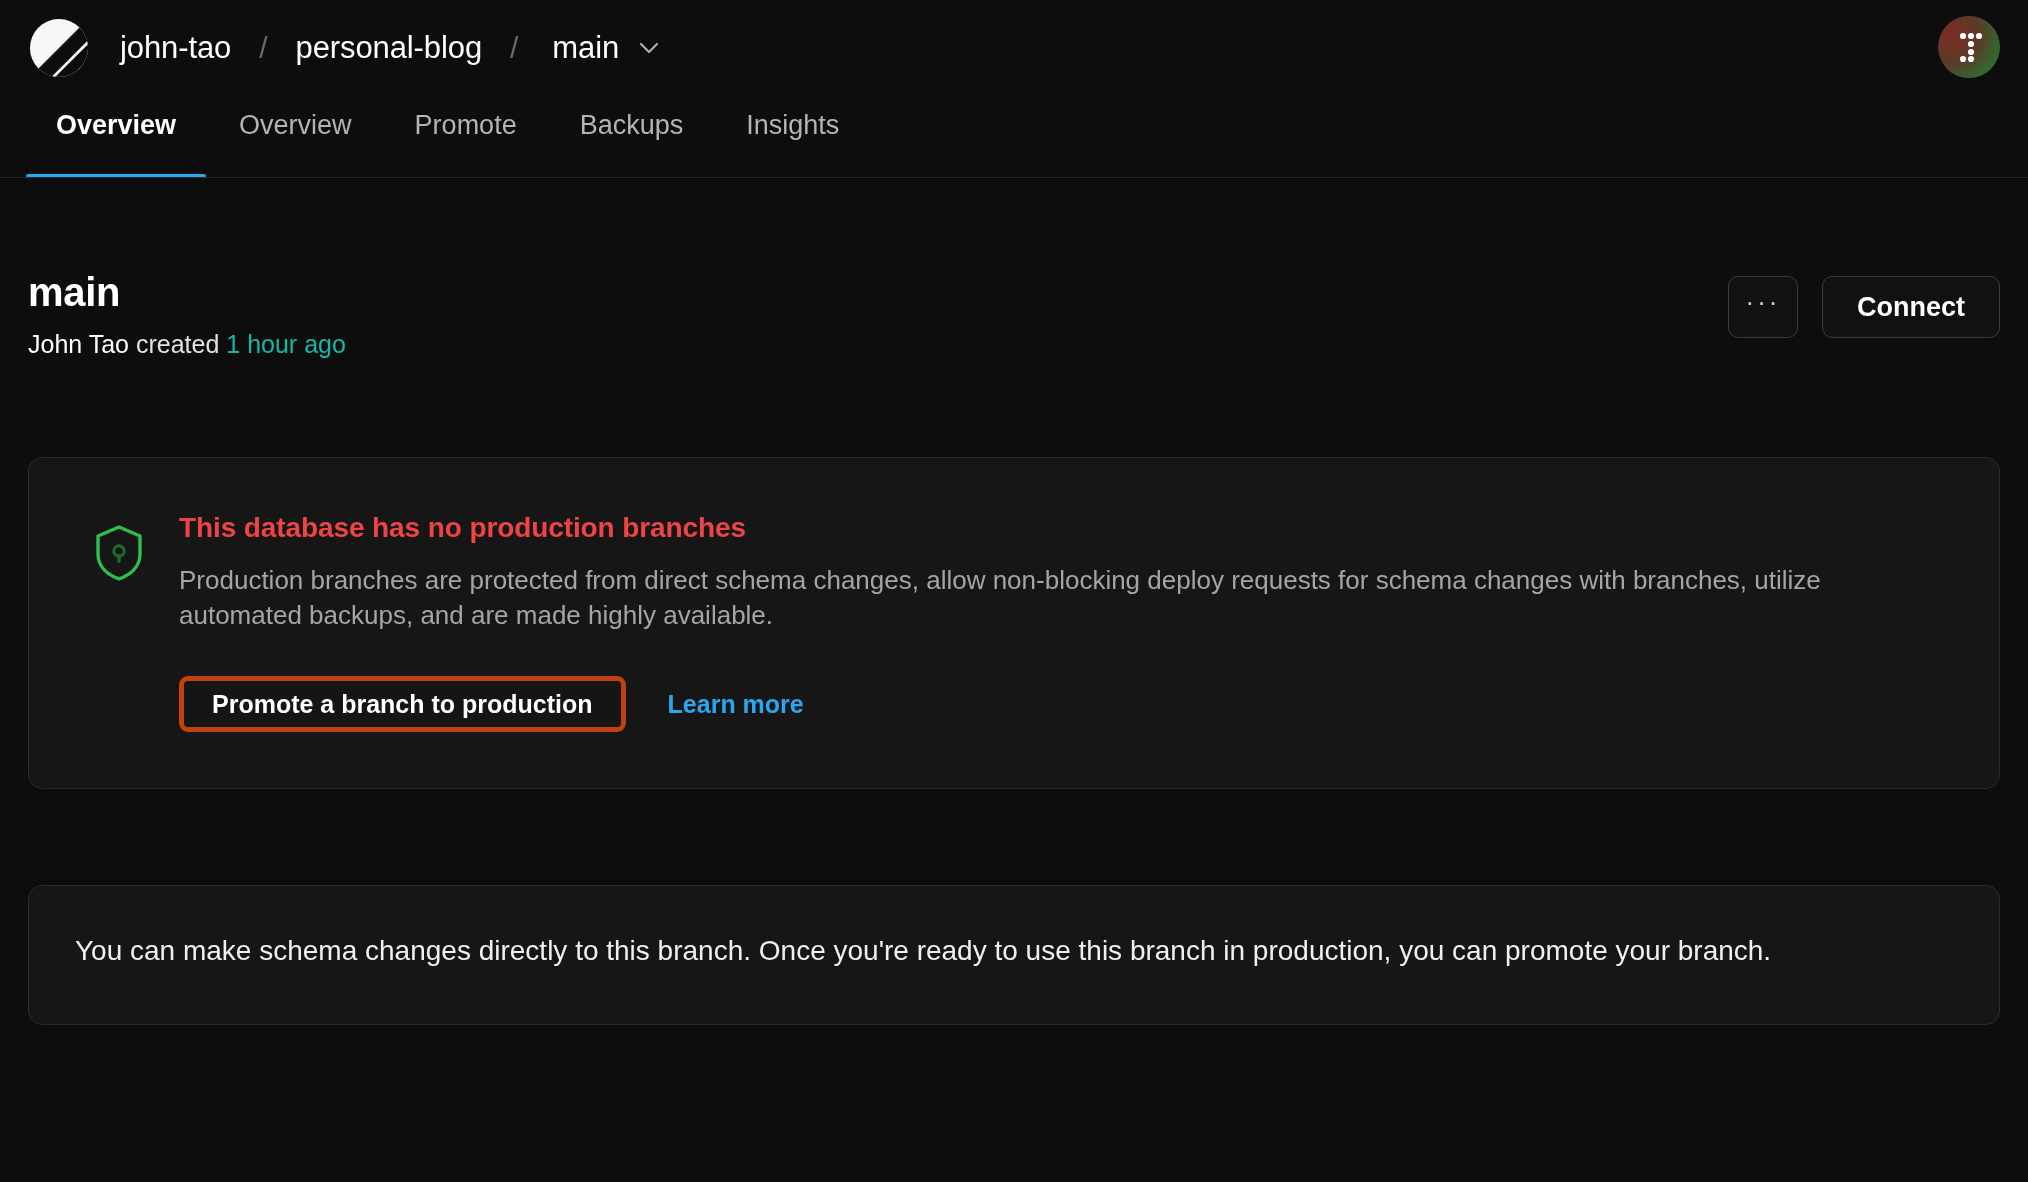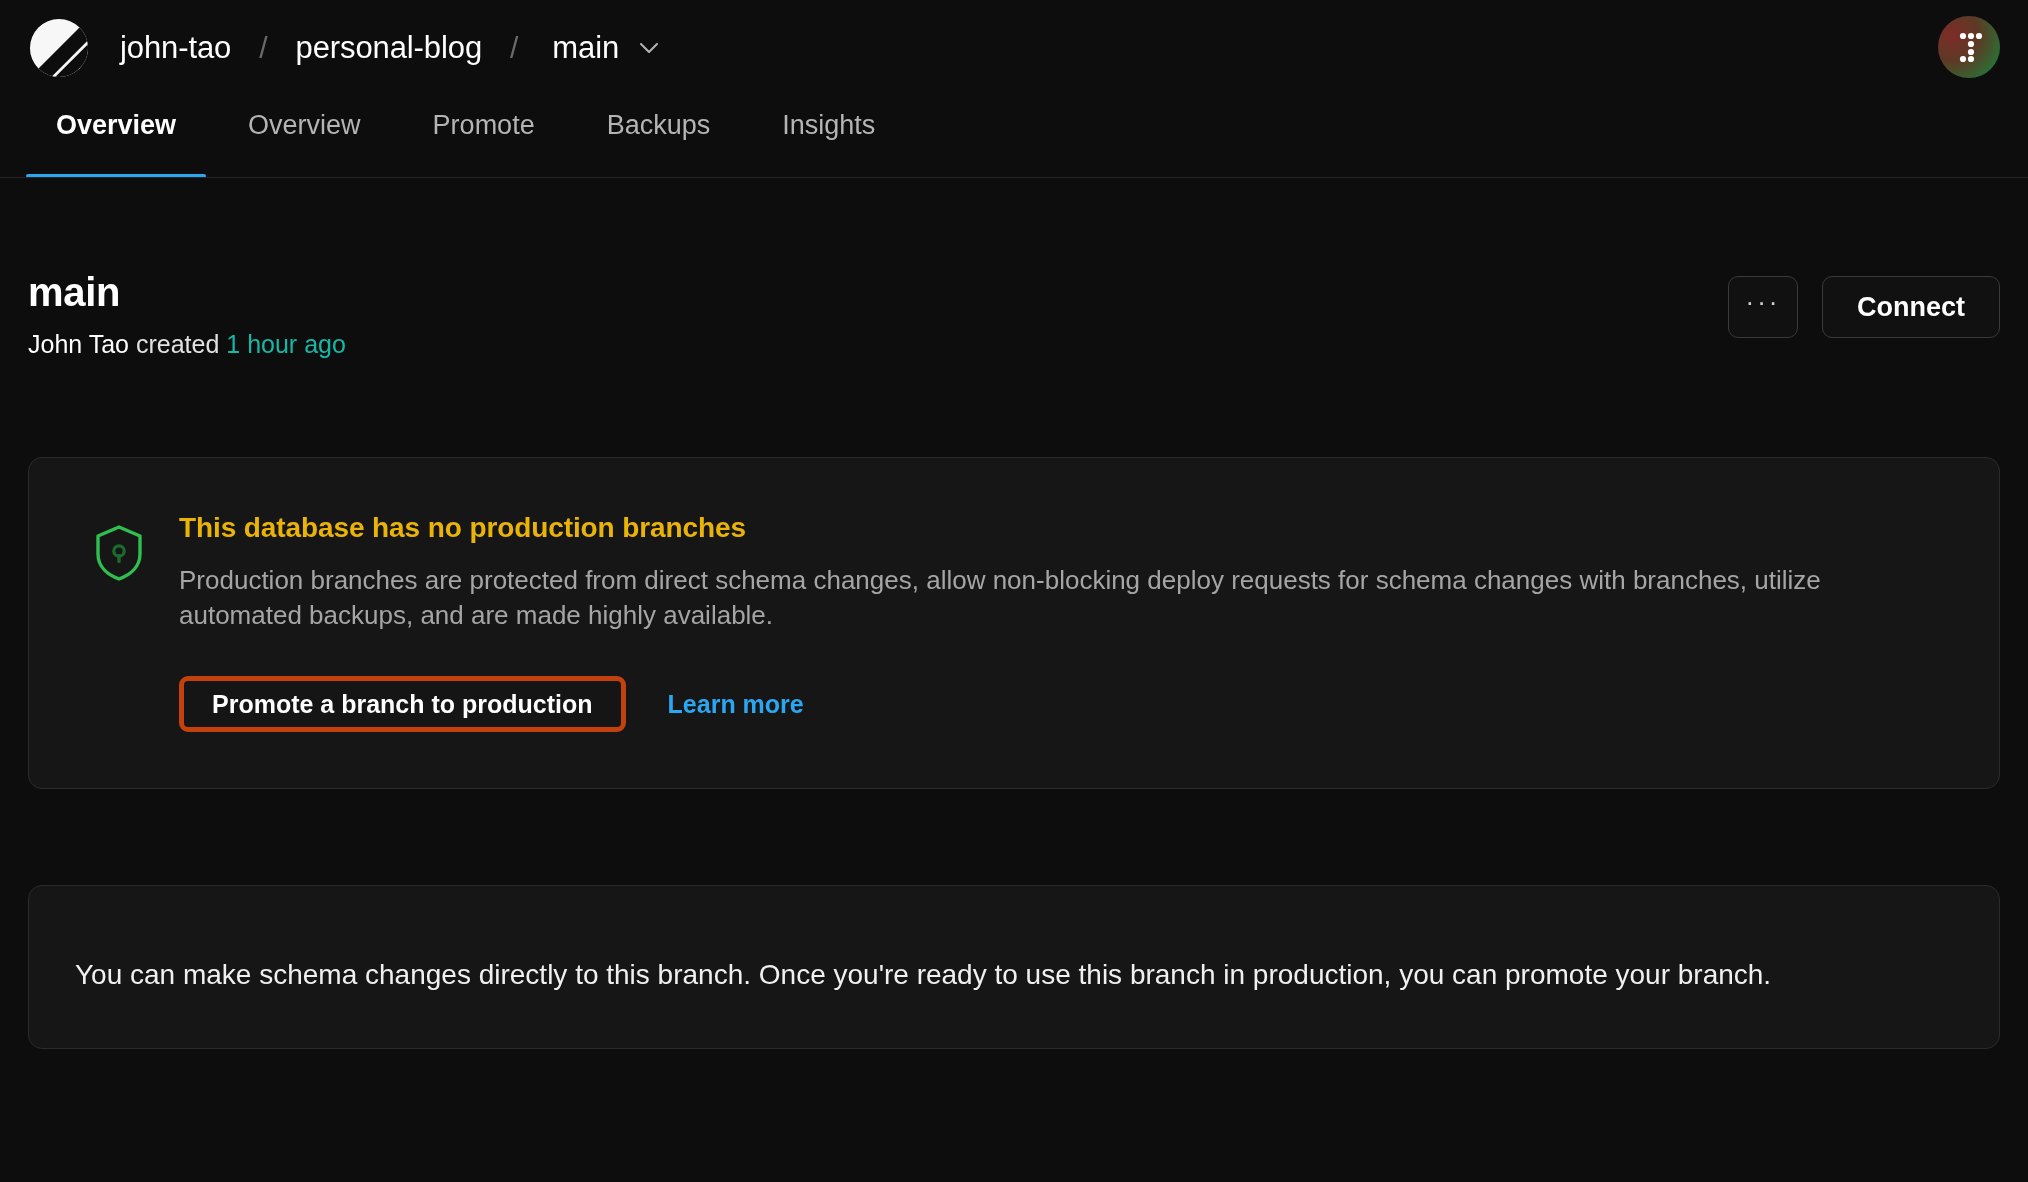--- a/index.html
+++ b/index.html
@@ -92,21 +92,21 @@
 
   
   .tabs-wrap {
     position: relative;
     height: 82px;
     padding: 0 28px;
   }
   .tabs {
     display: flex;
     align-items: flex-start;
-    gap: 12px;
+    gap: 3px;
     height: 100%;
   }
   .tab {
     position: relative;
     font-size: 27px;
     color: #b4b4b4;
     padding: 14px 30px 0 30px;
     height: 100%;
     cursor: pointer;
     white-space: nowrap;
@@ -221,21 +221,21 @@
     height: 58px;
     margin-top: 14px;
     margin-left: 8px;
   }
 
   .banner-body { flex: 1 1 auto; min-width: 0; }
 
   .banner-title {
     font-size: 28px;
     font-weight: 700;
-    color: #eab308;
+    color: #ef4444;
     line-height: 1.25;
     letter-spacing: -0.1px;
   }
 
   .banner-text {
     margin-top: 18px;
     font-size: 26px;
     line-height: 1.38;
     color: #a5a5a5;
     max-width: 1650px;
@@ -261,21 +261,21 @@
   .link {
     color: #2ba6f0;
     font-size: 25px;
     font-weight: 700;
     text-decoration: none;
     cursor: pointer;
   }
 
   .card-note {
     margin-top: 96px;
-    padding: 68px 46px 52px 46px;
+    padding: 44px 46px 52px 46px;
   }
 
   .note-text {
     font-size: 28px;
     line-height: 1.48;
     color: #f0f0f0;
     max-width: 1830px;
   }
 </style>
 </head>

